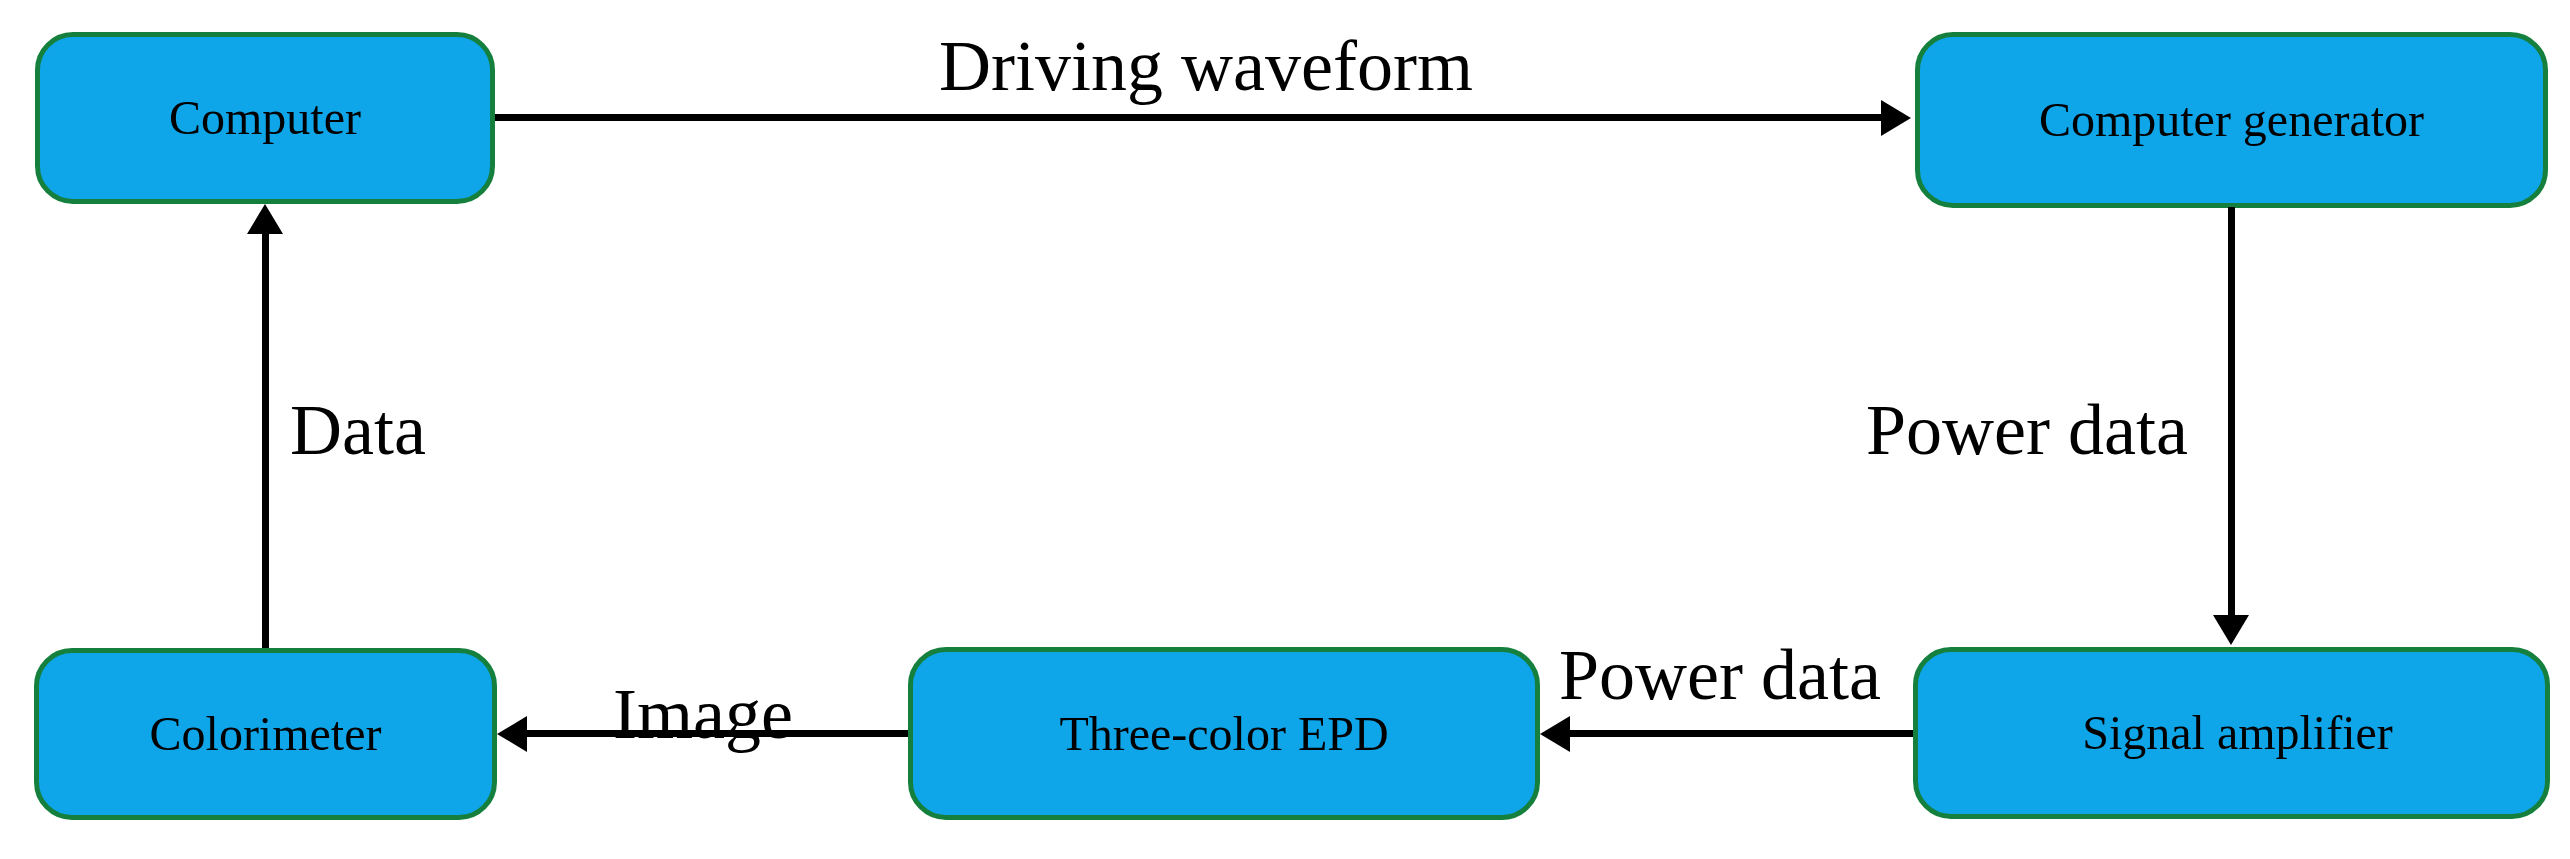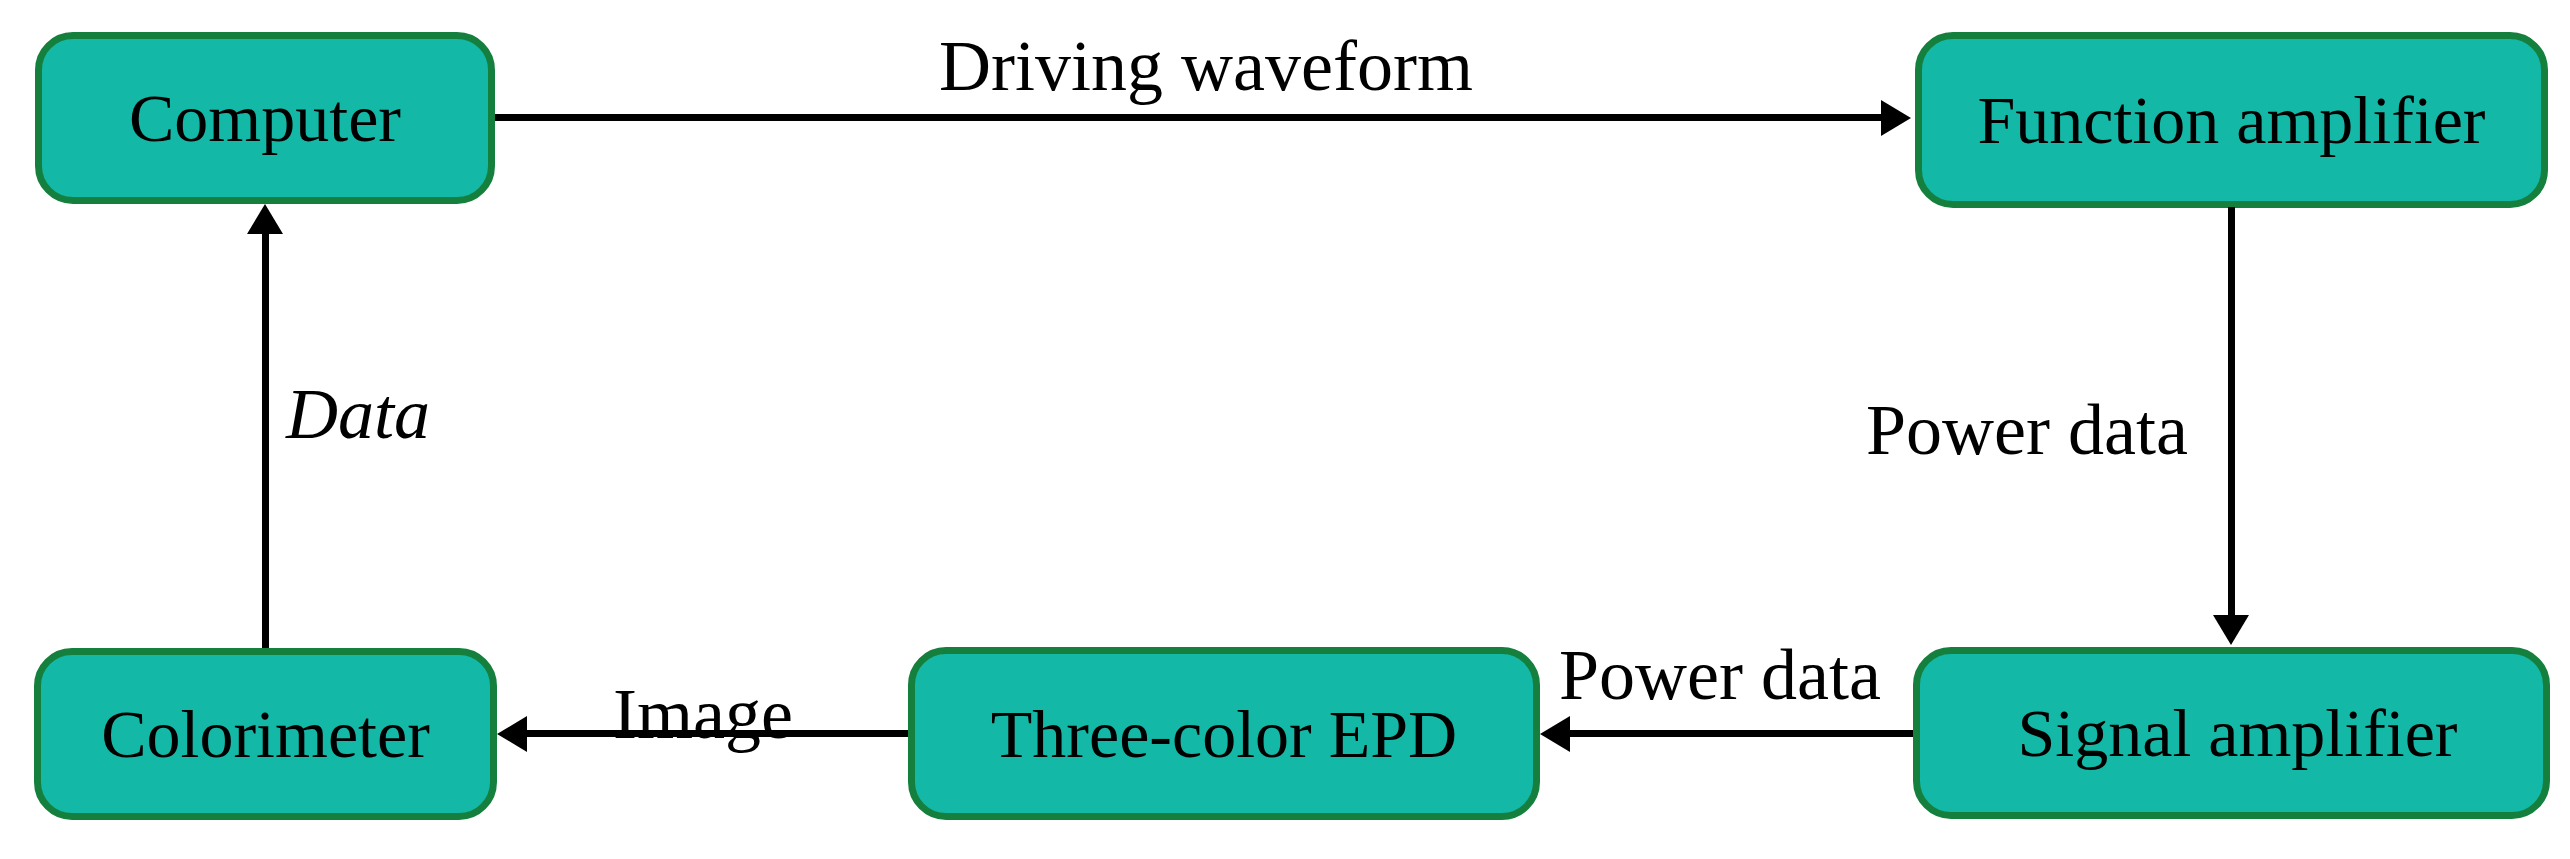--- a/index.html
+++ b/index.html
@@ -12,27 +12,27 @@
     width: 2570px;
     height: 859px;
     background: #ffffff;
     font-family: "Liberation Serif", "DejaVu Serif", serif;
     color: #000000;
     overflow: hidden;
   }
   .node {
     position: absolute;
     box-sizing: border-box;
-    border: 7px solid #15803d;
+    border: 5px solid #15803d;
     border-radius: 38px;
-    background: #14b8a6;
+    background: #0ea5e9;
     display: flex;
     align-items: center;
     justify-content: center;
-    font-size: 68px;
+    font-size: 48px;
     line-height: 1;
     white-space: nowrap;
   }
   .node-computer           { left: 35px;   top: 32px;  width: 460px; height: 172px; }
   .node-function-generator { left: 1915px; top: 32px;  width: 633px; height: 176px; }
   .node-signal-amplifier   { left: 1913px; top: 647px; width: 637px; height: 172px; padding-left: 12px; }
   .node-three-color-epd    { left: 908px;  top: 647px; width: 632px; height: 173px; }
   .node-colorimeter        { left: 34px;   top: 648px; width: 463px; height: 172px; }
 
   .edge-line {
@@ -84,30 +84,30 @@
   .edge-label {
     position: absolute;
     font-size: 72px;
     line-height: 1;
     white-space: nowrap;
   }
   .label-driving-waveform  { left: 1206px; top: 30px;  transform: translateX(-50%); }
   .label-power-data-right  { left: 2027px; top: 394px; transform: translateX(-50%); }
   .label-power-data-bottom { left: 1720px; top: 639px; transform: translateX(-50%); }
   .label-image             { left: 703px;  top: 639px; transform: translateX(-50%); margin-top: 39px; }
-  .label-data              { left: 358px;  top: 378px; transform: translateX(-50%); font-style: italic; }
+  .label-data              { left: 358px;  top: 394px; transform: translateX(-50%); }
 </style>
 </head>
 <body>
 
 <div class="canvas">
 
   <div class="node node-computer">Computer</div>
 
-  <div class="node node-function-generator">Function amplifier</div>
+  <div class="node node-function-generator">Computer generator</div>
 
   <div class="node node-signal-amplifier">Signal amplifier</div>
 
   <div class="node node-three-color-epd">Three-color EPD</div>
 
   <div class="node node-colorimeter">Colorimeter</div>
 
   <div class="edge-line line-top"></div>
   <div class="arrowhead head-right"></div>
   <div class="edge-label label-driving-waveform">Driving waveform</div>

